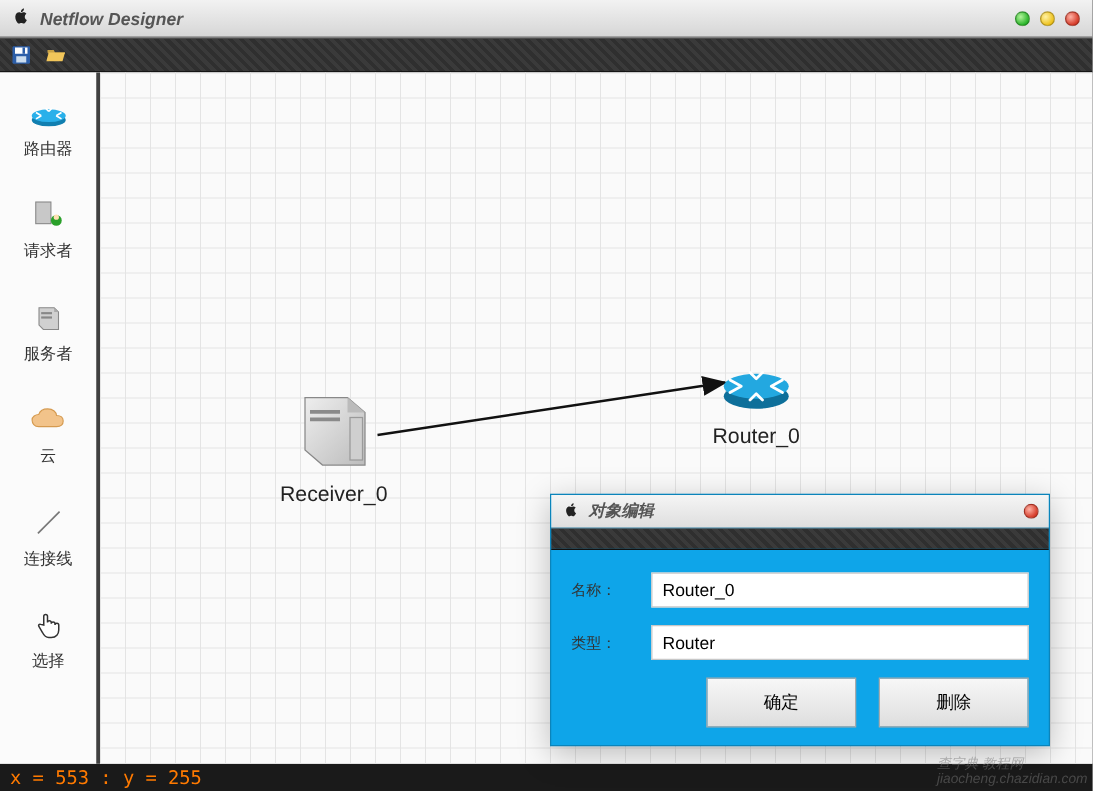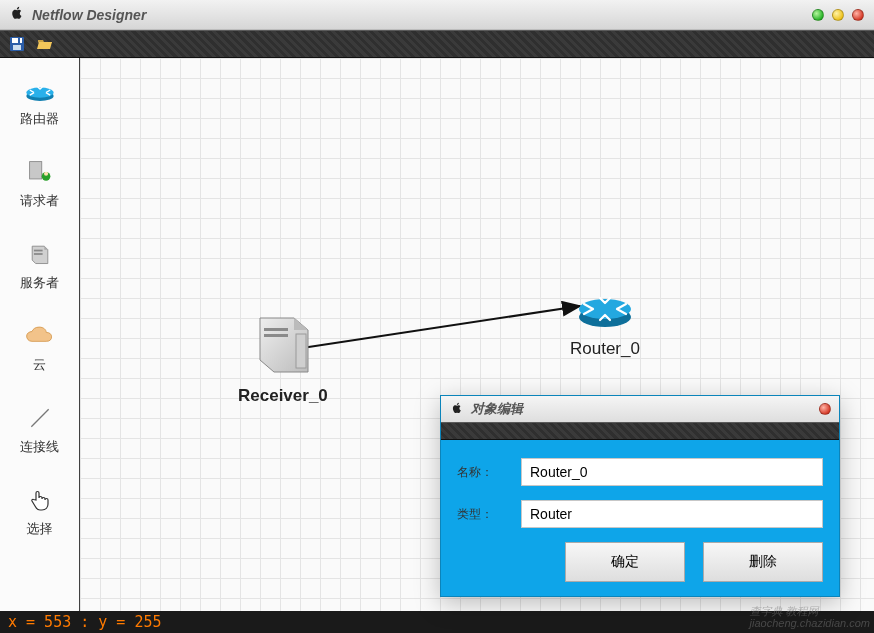--- a/index.html
+++ b/index.html
@@ -48,21 +48,21 @@
   .save-icon svg, .open-icon svg { width: 16px; height: 16px; }
   
   .main {
     display: flex;
     height: calc(100% - 30px - 28px - 22px);
     background: #fff;
   }
   .palette {
     width: 80px;
     background: #fbfbfb;
-    border-right: 1px solid #404040;
+    border-right: 3px solid #404040;
     display: flex;
     flex-direction: column;
     align-items: center;
     padding-top: 18px;
     gap: 30px;
   }
   .palette-item {
     display: flex; flex-direction: column; align-items: center;
     gap: 6px; cursor: pointer;
     font-size: 13px; color: #333;
@@ -252,21 +252,21 @@
 
     <svg class="arrow">
       <defs>
         <marker id="ah" markerWidth="10" markerHeight="8" refX="9" refY="4" orient="auto">
           <path d="M0 0L10 4L0 8z" fill="#111"></path>
         </marker>
       </defs>
       <line x1="222" y1="290" x2="500" y2="248" stroke="#111" stroke-width="2" marker-end="url(#ah)"></line>
     </svg>
 
-    <div class="node" style="left:158px; top:250px;font-weight:bold;">
+    <div class="node" style="left:144px; top:250px;">
       <svg class="server-icon" viewBox="0 0 70 70">
         <path d="M12 10h34l14 12v42H26l-14-12z" fill="url(#g1)" stroke="#888"></path>
         <defs>
             <linearGradient id="g1" x1="0" y1="0" x2="1" y2="1">
               <stop offset="0" stop-color="#eee"></stop>
               <stop offset="1" stop-color="#bcbcbc"></stop>
             </linearGradient>
           </defs>
         <path d="M46 10l14 12H46z" fill="#bbb"></path>
         <rect x="16" y="20" width="24" height="3" fill="#8a8a8a"></rect>

